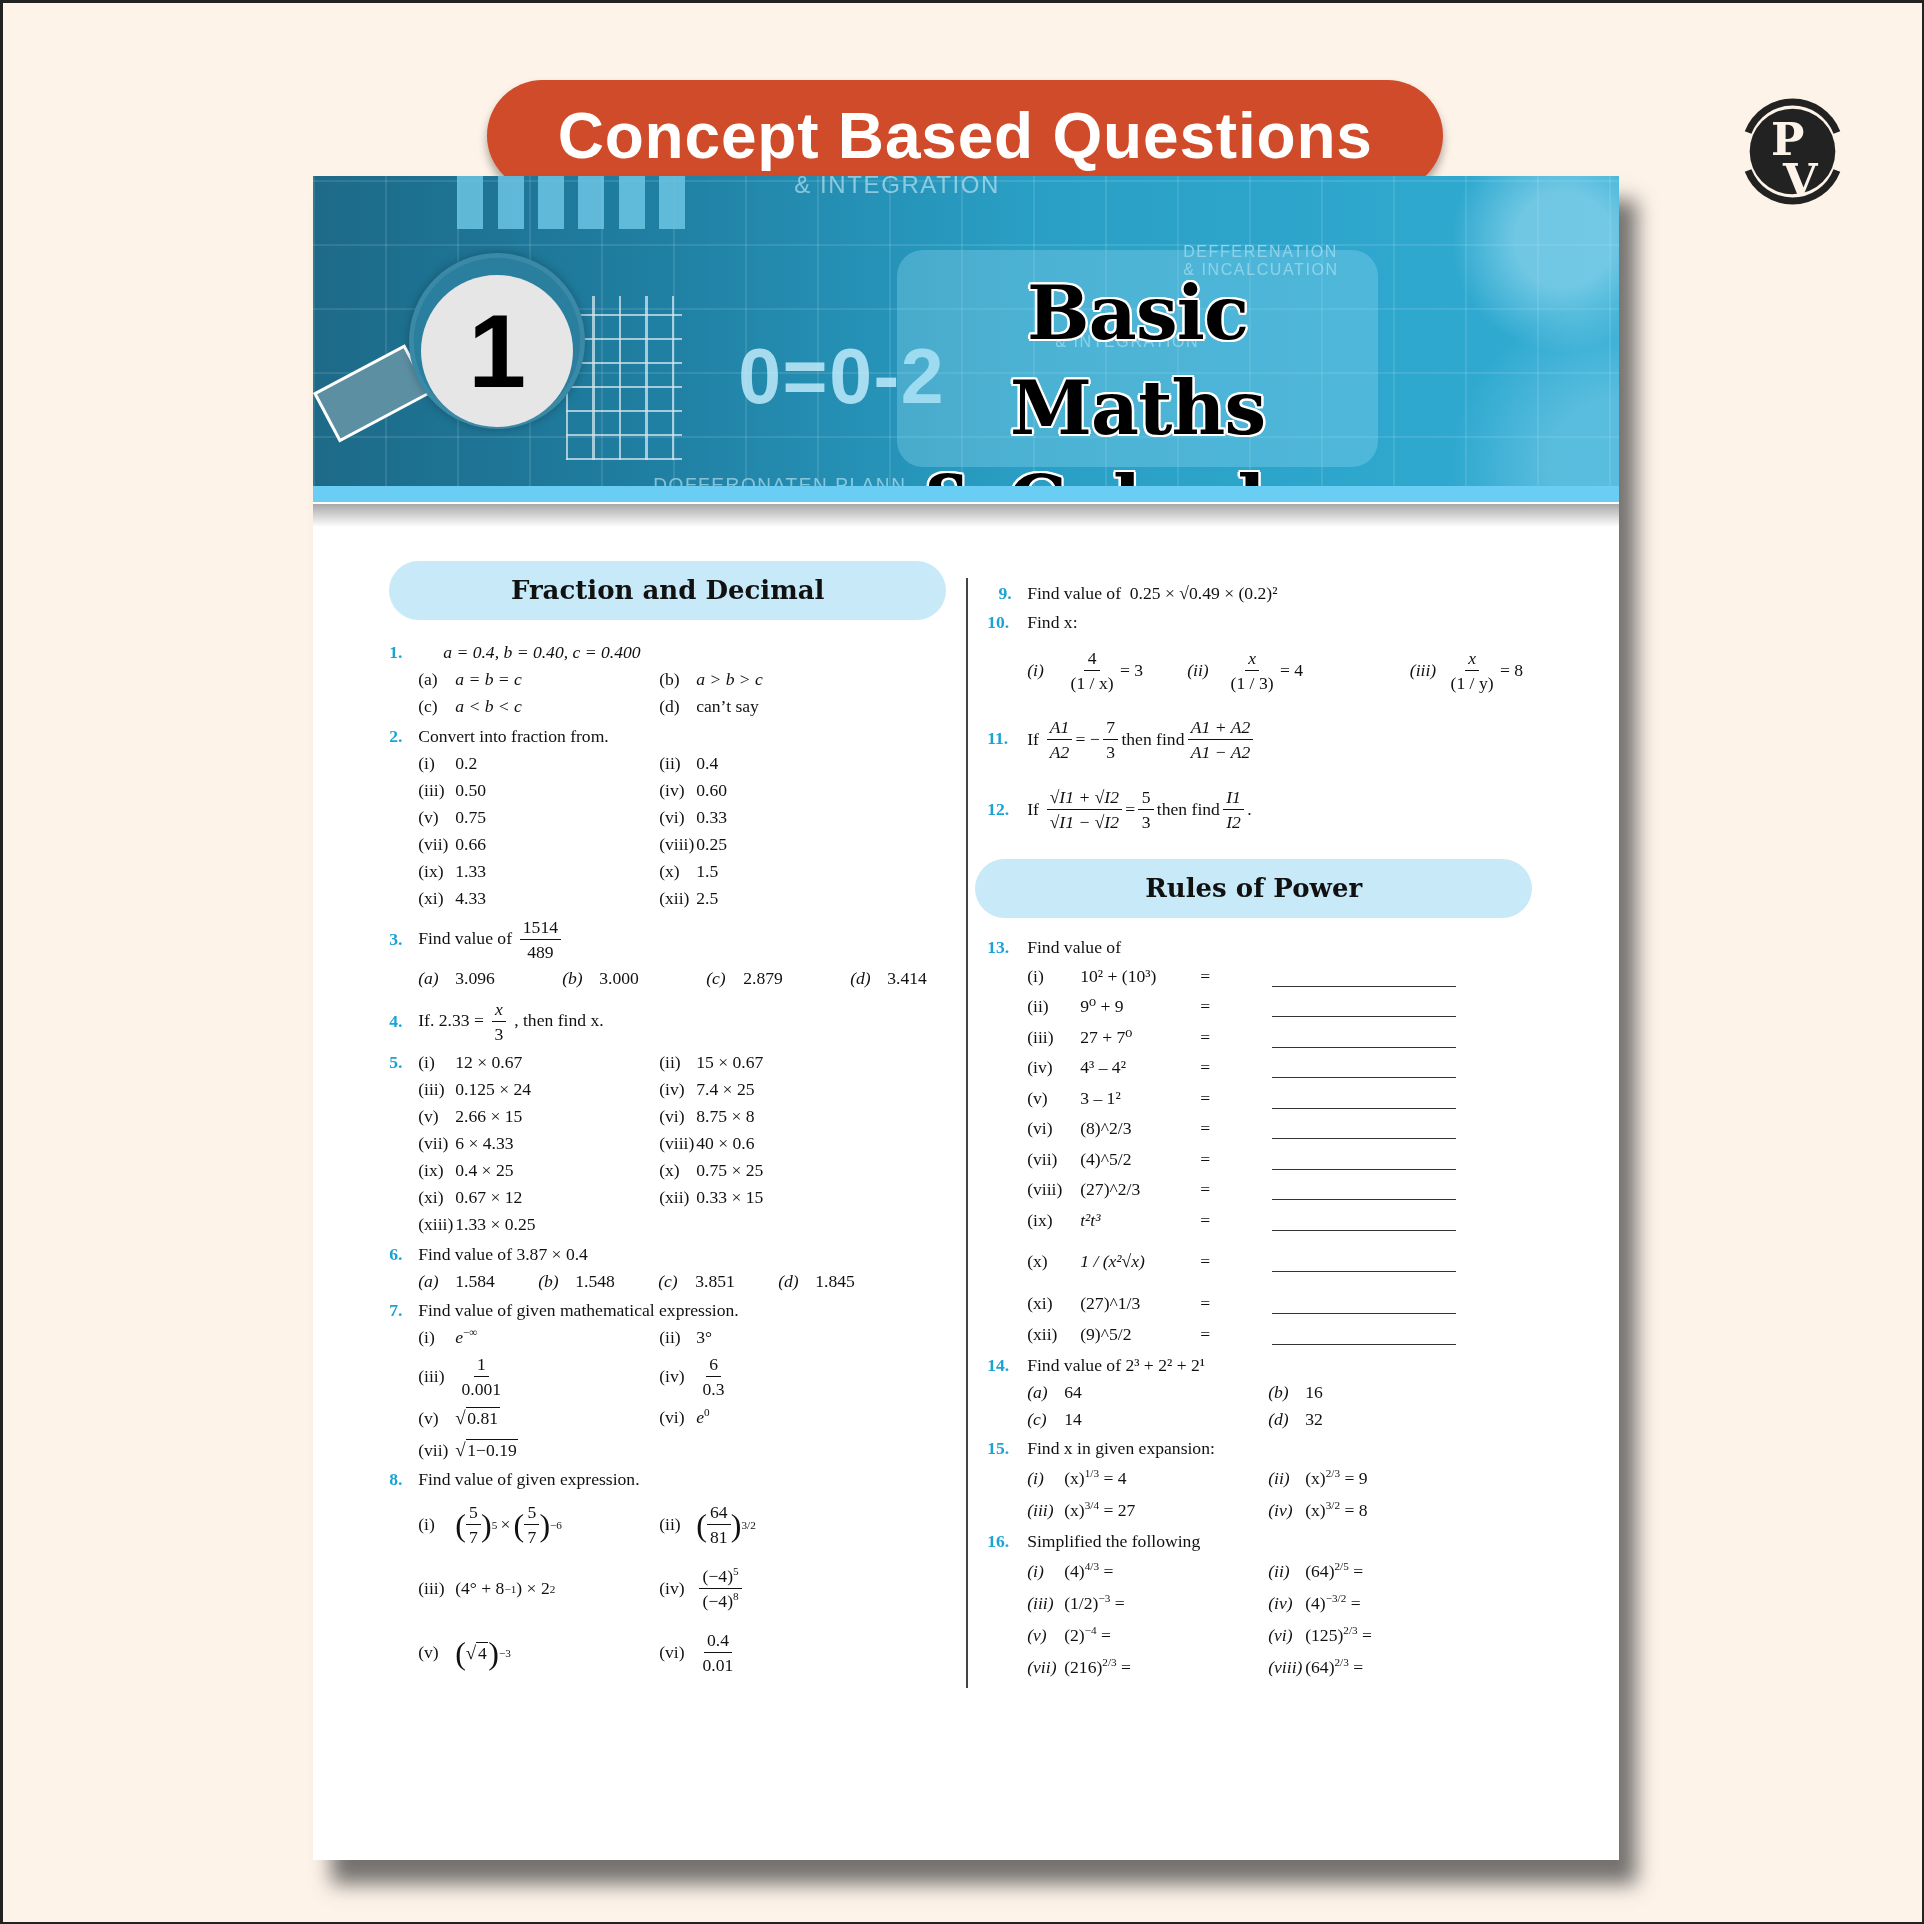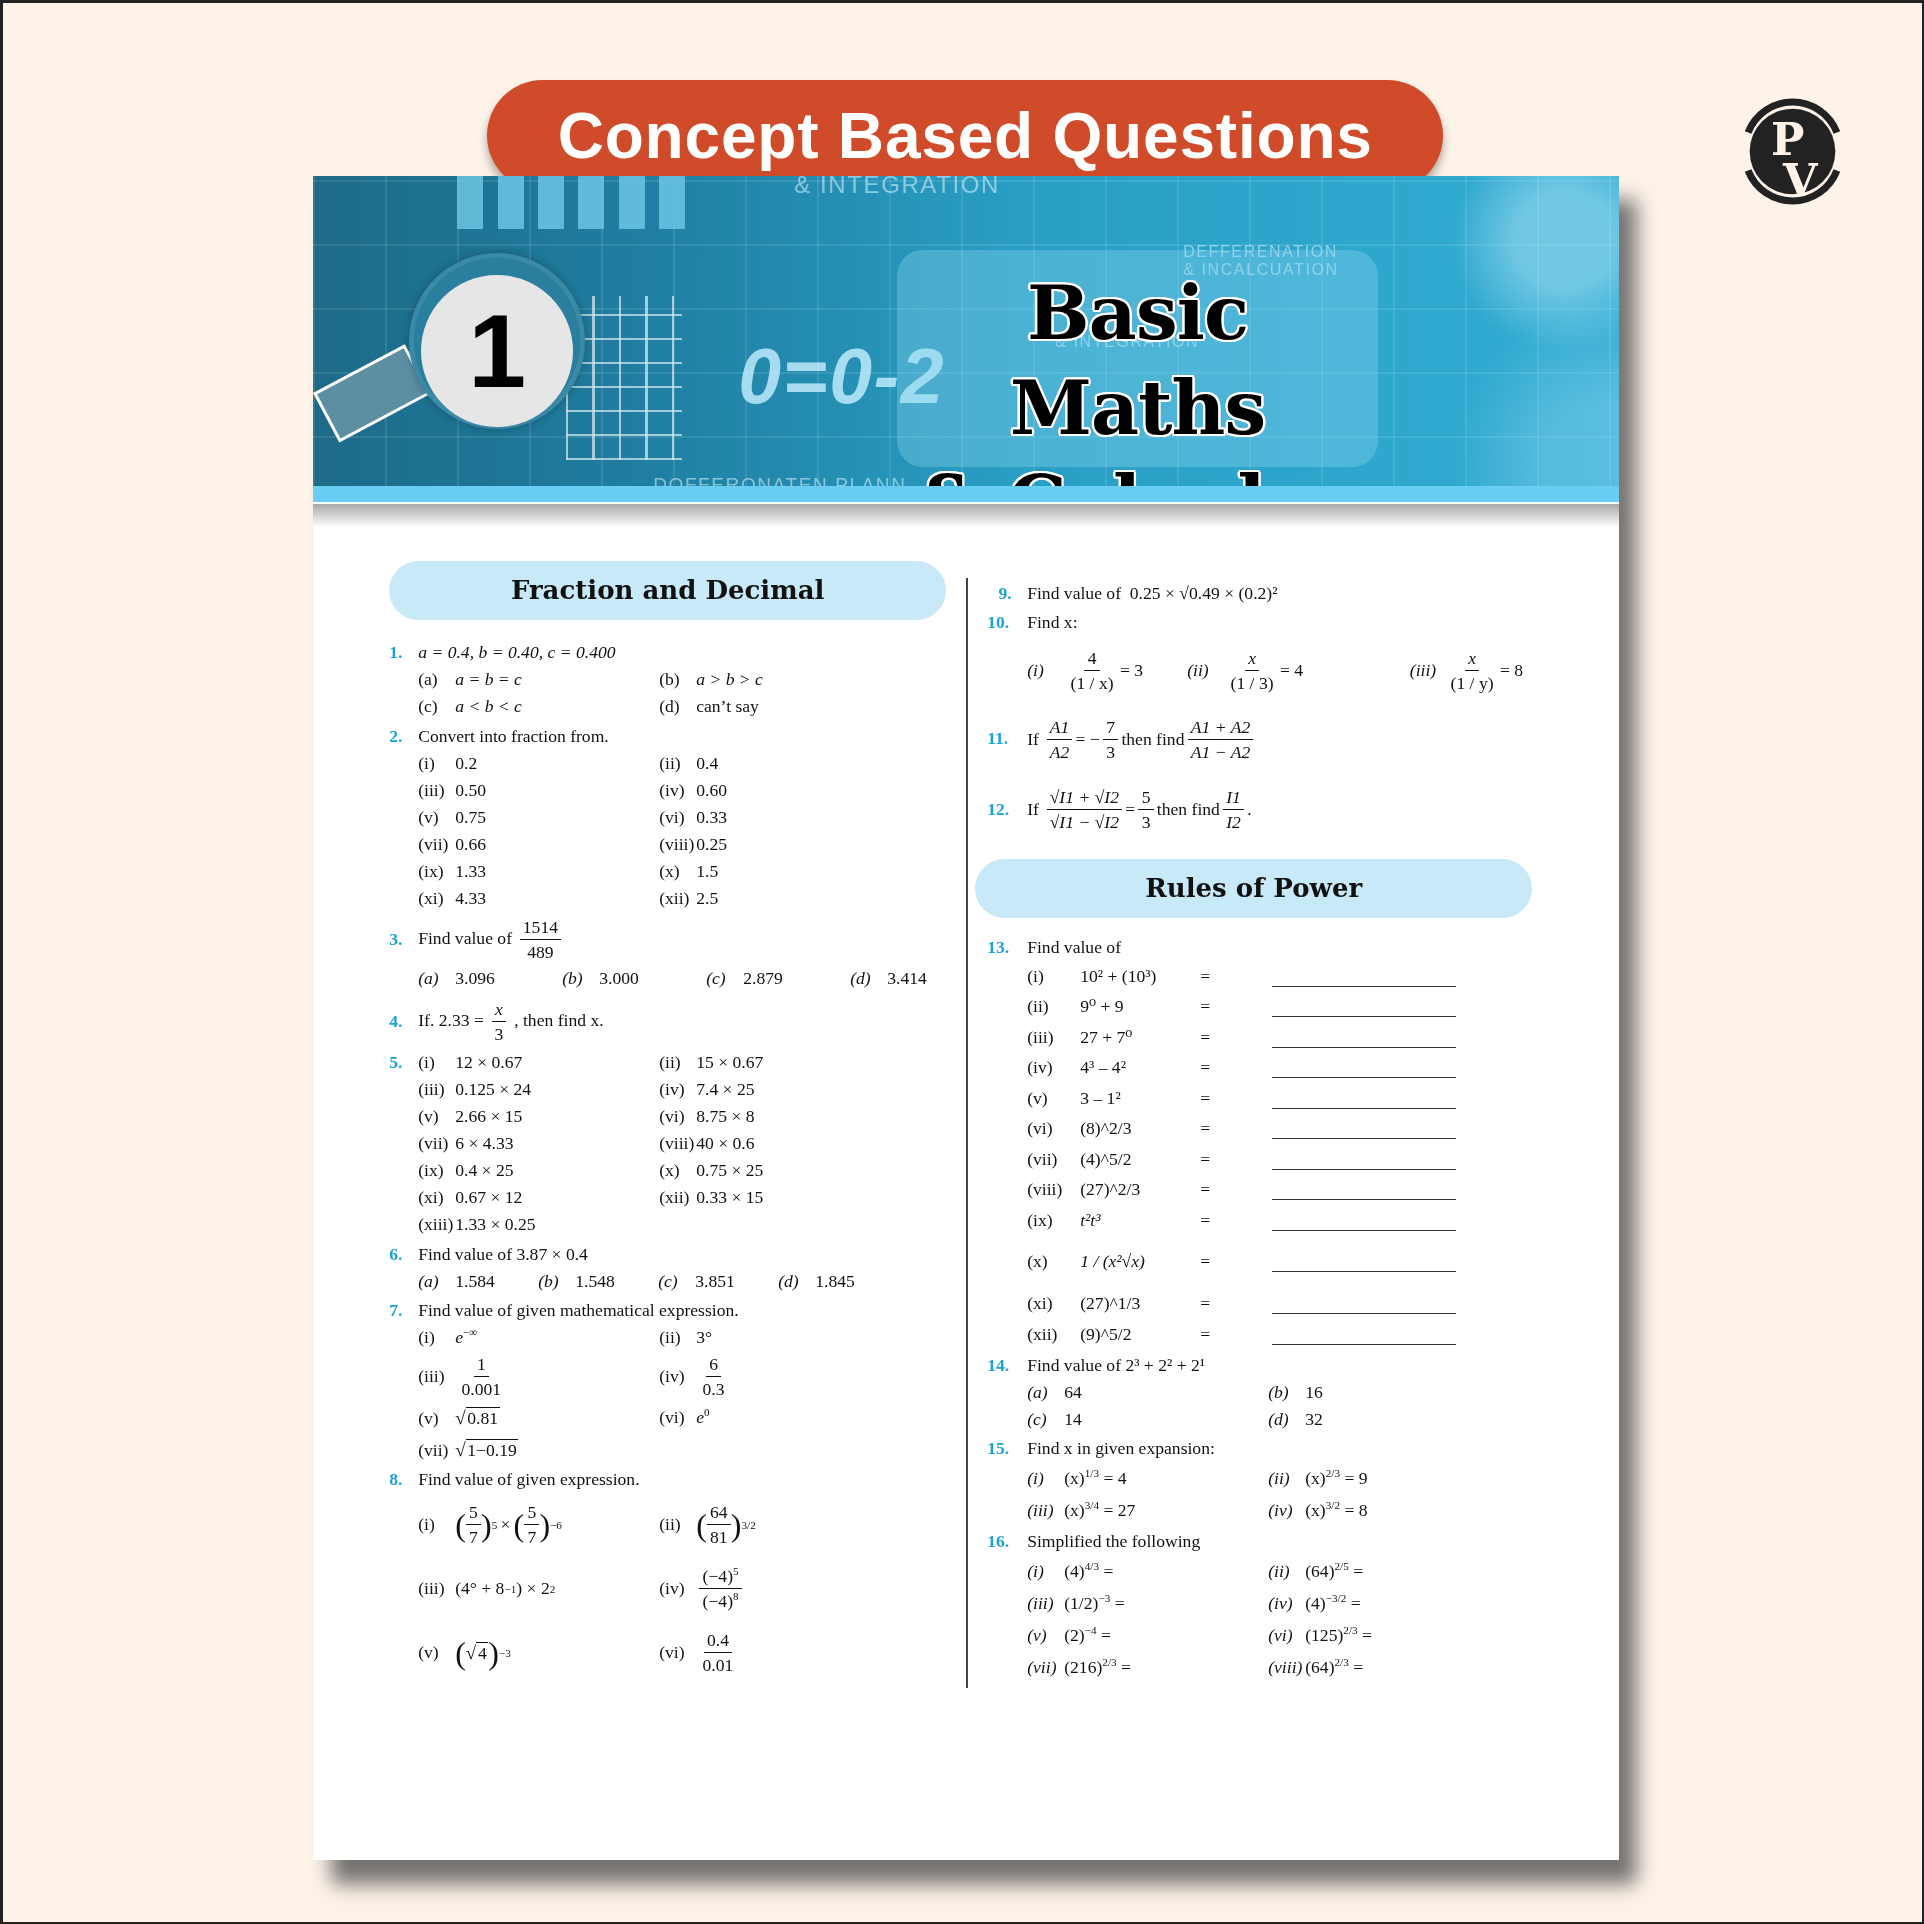--- a/index.html
+++ b/index.html
@@ -51,21 +51,21 @@
   .banner-grid {
     position: absolute; left: 253px; top: 120px; width: 116px; height: 164px;
     background:
       repeating-linear-gradient(90deg, rgba(255,255,255,0.75) 0 2.4px, transparent 2.4px 26.5px),
       repeating-linear-gradient(0deg, rgba(255,255,255,0.75) 0 2.4px, transparent 2.4px 24px);
     opacity: .8;
   }
   .banner-eq {
     position: absolute; left: 425px; top: 156px;
     font-family: "Liberation Sans", sans-serif; font-weight: 700;
-    font-size: 77px; color: rgba(200,240,255,0.8); letter-spacing: 1.6px; font-style: italic;
+    font-size: 77px; color: rgba(200,240,255,0.8); letter-spacing: 1.6px;
   }
   .banner-faint {
     position: absolute; color: rgba(220,245,255,0.55);
     font-family: "Liberation Sans", sans-serif; font-size: 16px; letter-spacing: 1.6px;
   }
   .num-ring {
     position: absolute; left: 96px; top: 77px; width: 176px; height: 176px;
     border-radius: 50%; background: #2a7f9f;
     box-shadow: inset 0 0 0 4.8px rgba(255,255,255,0.08), 0 0 9.6px rgba(0,0,0,0.25);
   }
@@ -111,21 +111,21 @@
     display: flex; align-items: center; justify-content: center;
     font-family: "DejaVu Serif", serif; font-weight: 700; font-size: 26px; color: #111;
   }
   .q { position: relative; padding-left: 29px; margin-top: 2.4px; }
   .qn { position: absolute; left: 0; top: 0; color: #1ba3d6; font-weight: 700; font-family: "Liberation Serif", serif; }
   .opts { display: grid; grid-template-columns: 241px 241px; padding-left: 29px; }
   .opts4 { display: grid; grid-template-columns: 120px 120px 120px 120px; padding-left: 29px; }
   .opt { white-space: nowrap; }
   .lbl { display: inline-block; min-width: 37px; }
   .lbl.r { text-align: right; padding-right: 8px; min-width: 48px; }
-  i.m { font-style: italic; }
+  i.m { font-style: italic; margin-left: 25px; }
   sup { font-size: 11.2px; vertical-align: 7.2px; line-height: 0; }
   .frac { display: inline-flex; flex-direction: column; align-items: center; vertical-align: middle; line-height: 24px; margin: 0 3.2px; }
   .frac .n { border-bottom: 1.2px solid #111; padding: 0 3.2px; }
   .frac .d { padding: 0 3.2px; }
   .sqrt { display: inline-block; border-top: 1.2px solid #111; padding: 0 1.6px; line-height: 21px; }
   .root-sym { font-size: 19px; }
   .pow-table { padding-left: 29px; }
   .pow-row { display: grid; grid-template-columns: 53px 120px 72px 184px; align-items: center; height: 30.5px; }
   .pow-row .ans { border-bottom: 1.2px solid #333; height: 21px; }
   .pow-row.tall { height: 53px; }

